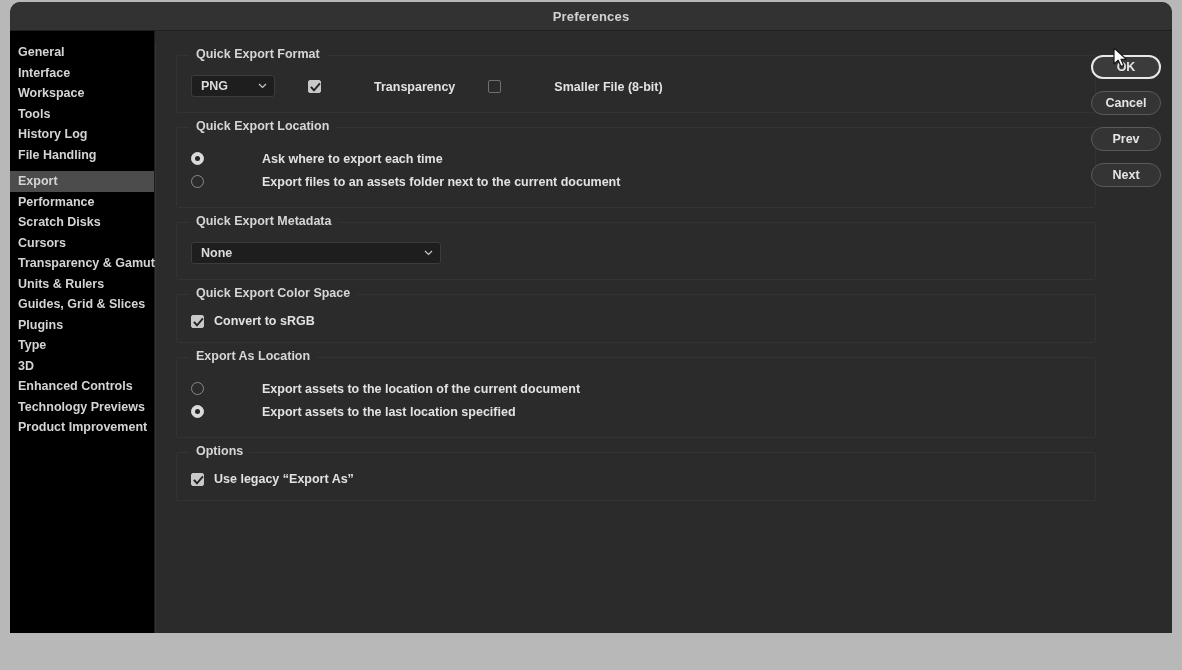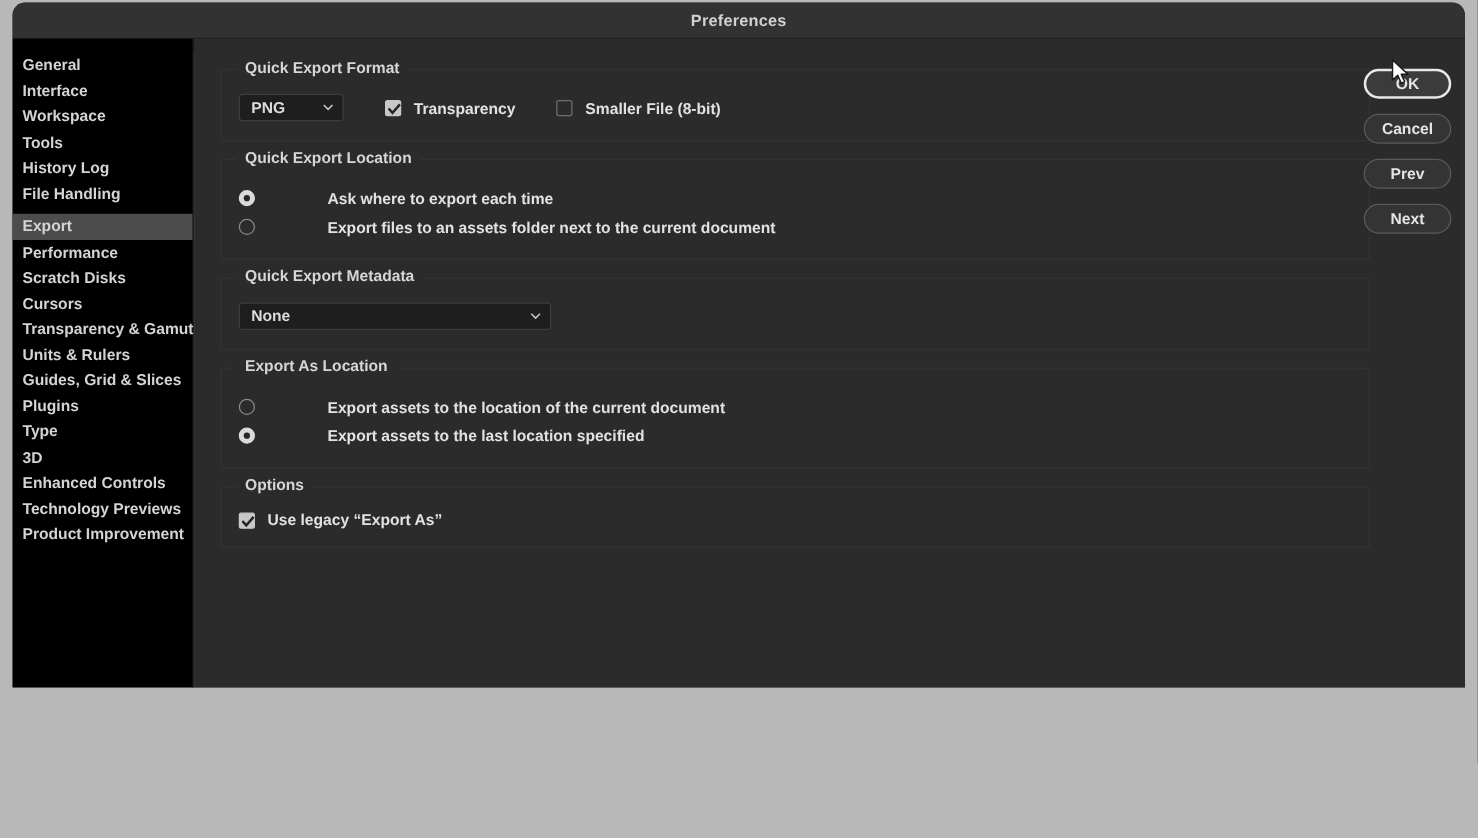--- a/index.html
+++ b/index.html
@@ -17,21 +17,21 @@
     width: 1182px;
     height: 670px;
   }
 
   
   .dialog {
     position: absolute;
     left: 10px;
     top: 2px;
     width: 1162px;
-    height: 548px;
+    height: 631px;
     background: #2b2b2b;
     border-top-left-radius: 10px;
     border-top-right-radius: 10px;
     box-sizing: border-box;
     overflow: hidden;
   }
 
   .titlebar {
     height: 28px;
     background: #323232;
@@ -223,21 +223,21 @@
     border: 1px solid #8a8a8a;
   }
   .rblabel {
     margin-left: 10px;
     color: #e2e2e2;
     font-size: 12.5px;
     font-weight: bold;
     white-space: nowrap;
   }
 
-  .gap-left { margin-left: 33px; }
+  .gap-left { margin-left: 33px; gap: 43px; }
 
   
   .buttons {
     position: absolute;
     right: 11px;
     top: 12px;
     width: 70px;
   }
   .btn {
     display: block;
@@ -363,20 +363,33 @@
                   <span class="caret">
                     <svg width="9" height="9" viewBox="0 0 9 9">
                         <path d="M1 3 L4.5 6.5 L8 3" fill="none" stroke="#c8c8c8" stroke-width="1.2"></path>
                       </svg>
                   </span>
                 </div>
               </div>
             </div>
           </div>
 
+          <div class="group">
+            <div class="group-title">Quick Export Color Space</div>
+            <div class="group-inner">
+              <div class="cbwrap">
+                <span class="checkbox on">
+                  <svg width="11" height="11" viewBox="0 0 11 11">
+                      <path d="M1.5 5.5 L4 8.3 L9.3 2.2" fill="none" stroke="#232323" stroke-width="1.9" stroke-linecap="square"></path>
+                    </svg>
+                </span>
+                <span class="cblabel">Convert to sRGB</span>
+              </div>
+            </div>
+          </div>
 
           <div class="group">
             <div class="group-title">Export As Location</div>
             <div class="group-inner">
               <div class="rbwrap">
                 <span class="radio off"></span>
                 <span class="rblabel">Export assets to the location of the current document</span>
               </div>
               <div class="rbwrap">
                 <span class="radio on"></span>

